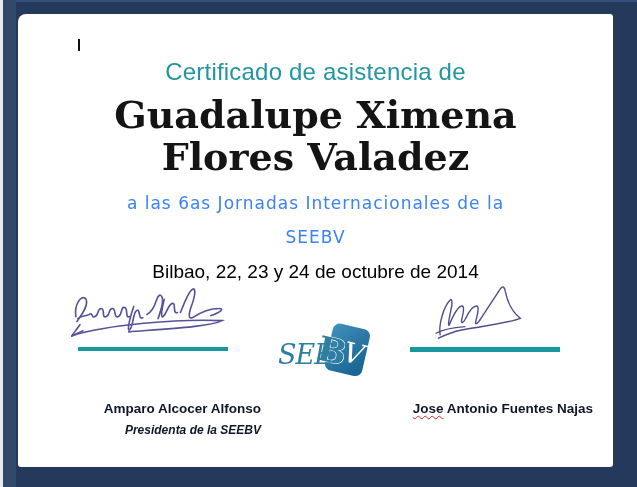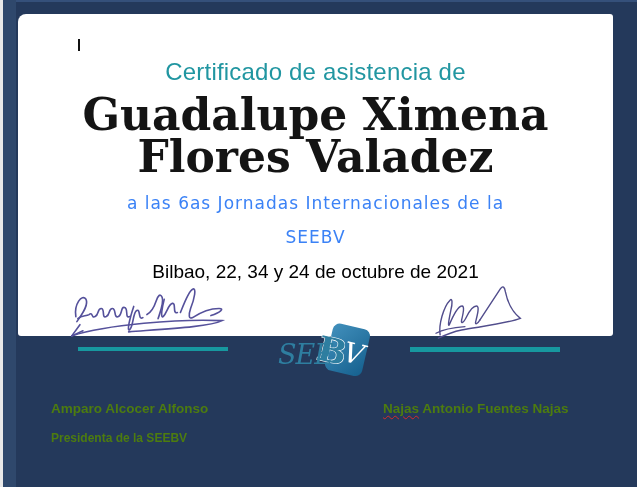--- a/index.html
+++ b/index.html
@@ -8,59 +8,59 @@
     background:#24395B;
     font-family:"Liberation Sans", sans-serif;
   }
   
   .edge-light{position:absolute;left:0;top:0;width:3px;height:487px;background:#E9E9E9;}
   .edge-strip{position:absolute;left:3px;top:0;width:13px;height:487px;background:#2F486C;}
   .edge-top{position:absolute;left:0;top:0;width:637px;height:2px;background:#35507A;}
 
   
   .sheet{
-    position:absolute;left:18px;top:14px;width:595px;height:322px;
+    position:absolute;left:18px;top:14px;width:595px;height:453px;
     background:#FFFFFF;border-radius:8px 3px 3px 3px;
   }
   .text-cursor{position:absolute;left:60px;top:25px;width:2px;height:12px;background:#111;}
 
   .cert-title{
     position:absolute;left:0;top:44px;width:100%;text-align:center;
     font-size:24px;color:#2196A1;letter-spacing:.2px;
   }
   .cert-name{
     position:absolute;left:50%;top:80px;transform:translateX(-50%);
     width:470px;text-align:center;
     font-family:"DejaVu Serif", serif;font-weight:bold;
-    font-size:44px;line-height:42px;color:#141414;
+    font-size:38px;line-height:42px;color:#141414;
   }
   .cert-event{
     position:absolute;left:0;top:172px;width:100%;text-align:center;
     font-family:"DejaVu Sans", sans-serif;
     font-size:17px;line-height:34px;letter-spacing:1px;color:#3b82f6;
   }
   .cert-date{
     position:absolute;left:0;top:247px;width:100%;text-align:center;
     font-size:19px;color:#000;
   }
 
   .sig-svg{position:absolute;}
   .sig-left{left:44px;top:264px;width:180px;height:66px;}
   .sig-right{left:388px;top:268px;width:160px;height:62px;}
   .sig-line{position:absolute;background:#17989F;}
   .sig-line-left{left:60px;top:333px;width:150px;height:4px;}
   .sig-line-right{left:392px;top:333px;width:150px;height:5px;}
 
   .logo{position:absolute;left:258px;top:302px;width:110px;height:72px;}
 
-  .signer{position:absolute;width:210px;text-align:left;color:#4d7c0f;}
+  .signer{position:absolute;width:210px;text-align:right;color:#0f172a;}
   .signer-left{left:33px;top:387px;}
   .signer-right{left:365px;top:387px;}
   .signer .s-name{font-size:13.5px;font-weight:bold;}
-  .signer .s-role{font-size:12px;font-weight:bold;margin-top:15px;}
+  .signer .s-role{font-size:12px;font-weight:bold;margin-top:7px;font-style:italic;}
   .misspelled{
     text-decoration-line:underline;
     text-decoration-style:wavy;
     text-decoration-color:#D42A2A;
     text-decoration-thickness:1px;
     text-underline-offset:2px;
   }
 </style>
 </head>
 <body>
@@ -75,21 +75,21 @@
 
   <div class="cert-title">Certificado de asistencia de</div>
 
   <div class="cert-name">Guadalupe Ximena Flores Valadez</div>
 
   <div class="cert-event">
     <span>a las 6as Jornadas Internacionales de la</span><br>
     <span>SEEBV</span>
   </div>
 
-  <div class="cert-date">Bilbao, 22, 34 y 24 de octubre de 2021</div>
+  <div class="cert-date">Bilbao, 22, 23 y 24 de octubre de 2014</div>
 
   <svg class="sig-svg sig-left" viewBox="0 0 170 65">
     <g fill="none" stroke="#55519B" stroke-width="1.6" stroke-linecap="round">
       <path d="M10 38 C8 26 16 15 20 21 C23 27 15 37 11 43"></path>
       <path d="M12 40 C16 36 20 38 23 36 C27 33 25 40 29 38 C33 36 31 30 35 30 C39 30 35 40 40 38 C44 36 42 30 46 30 C50 30 47 40 52 38 C56 36 54 28 58 29 C62 30 58 40 63 38"></path>
       <path d="M67 28 C63 40 60 53 63 51 C67 47 66 34 70 32 C74 30 71 42 76 39"></path>
       <path d="M80 36 C84 34 87 29 89 23 C91 17 93 15 95 19 C97 24 93 34 91 40"></path>
       <path d="M97 21 C95 29 93 40 96 38 C100 34 101 26 105 25 C109 24 105 36 110 34"></path>
       <path d="M113 34 C117 24 121 13 125 11 C129 9 127 20 123 30 C121 36 121 41 125 39 C131 35 141 30 151 30 C157 30 152 34 143 37"></path>
       <path d="M6 57 C40 46 112 40 154 42 C142 48 102 50 62 53"></path>
@@ -123,16 +123,16 @@
     </g>
     <text x="2" y="48" font-family="'DejaVu Serif', serif" font-style="italic" font-size="27" letter-spacing="-1" fill="#2E7EA0">SEE</text>
   </svg>
 
   <div class="signer signer-left">
     <div class="s-name">Amparo Alcocer Alfonso</div>
     <div class="s-role">Presidenta de la SEEBV</div>
   </div>
 
   <div class="signer signer-right">
-    <div class="s-name"><span class="misspelled">Najas</span><span> Antonio Fuentes Najas</span></div>
+    <div class="s-name"><span class="misspelled">Jose</span><span> Antonio Fuentes Najas</span></div>
   </div>
 
 </div>
 
 </body></html>

